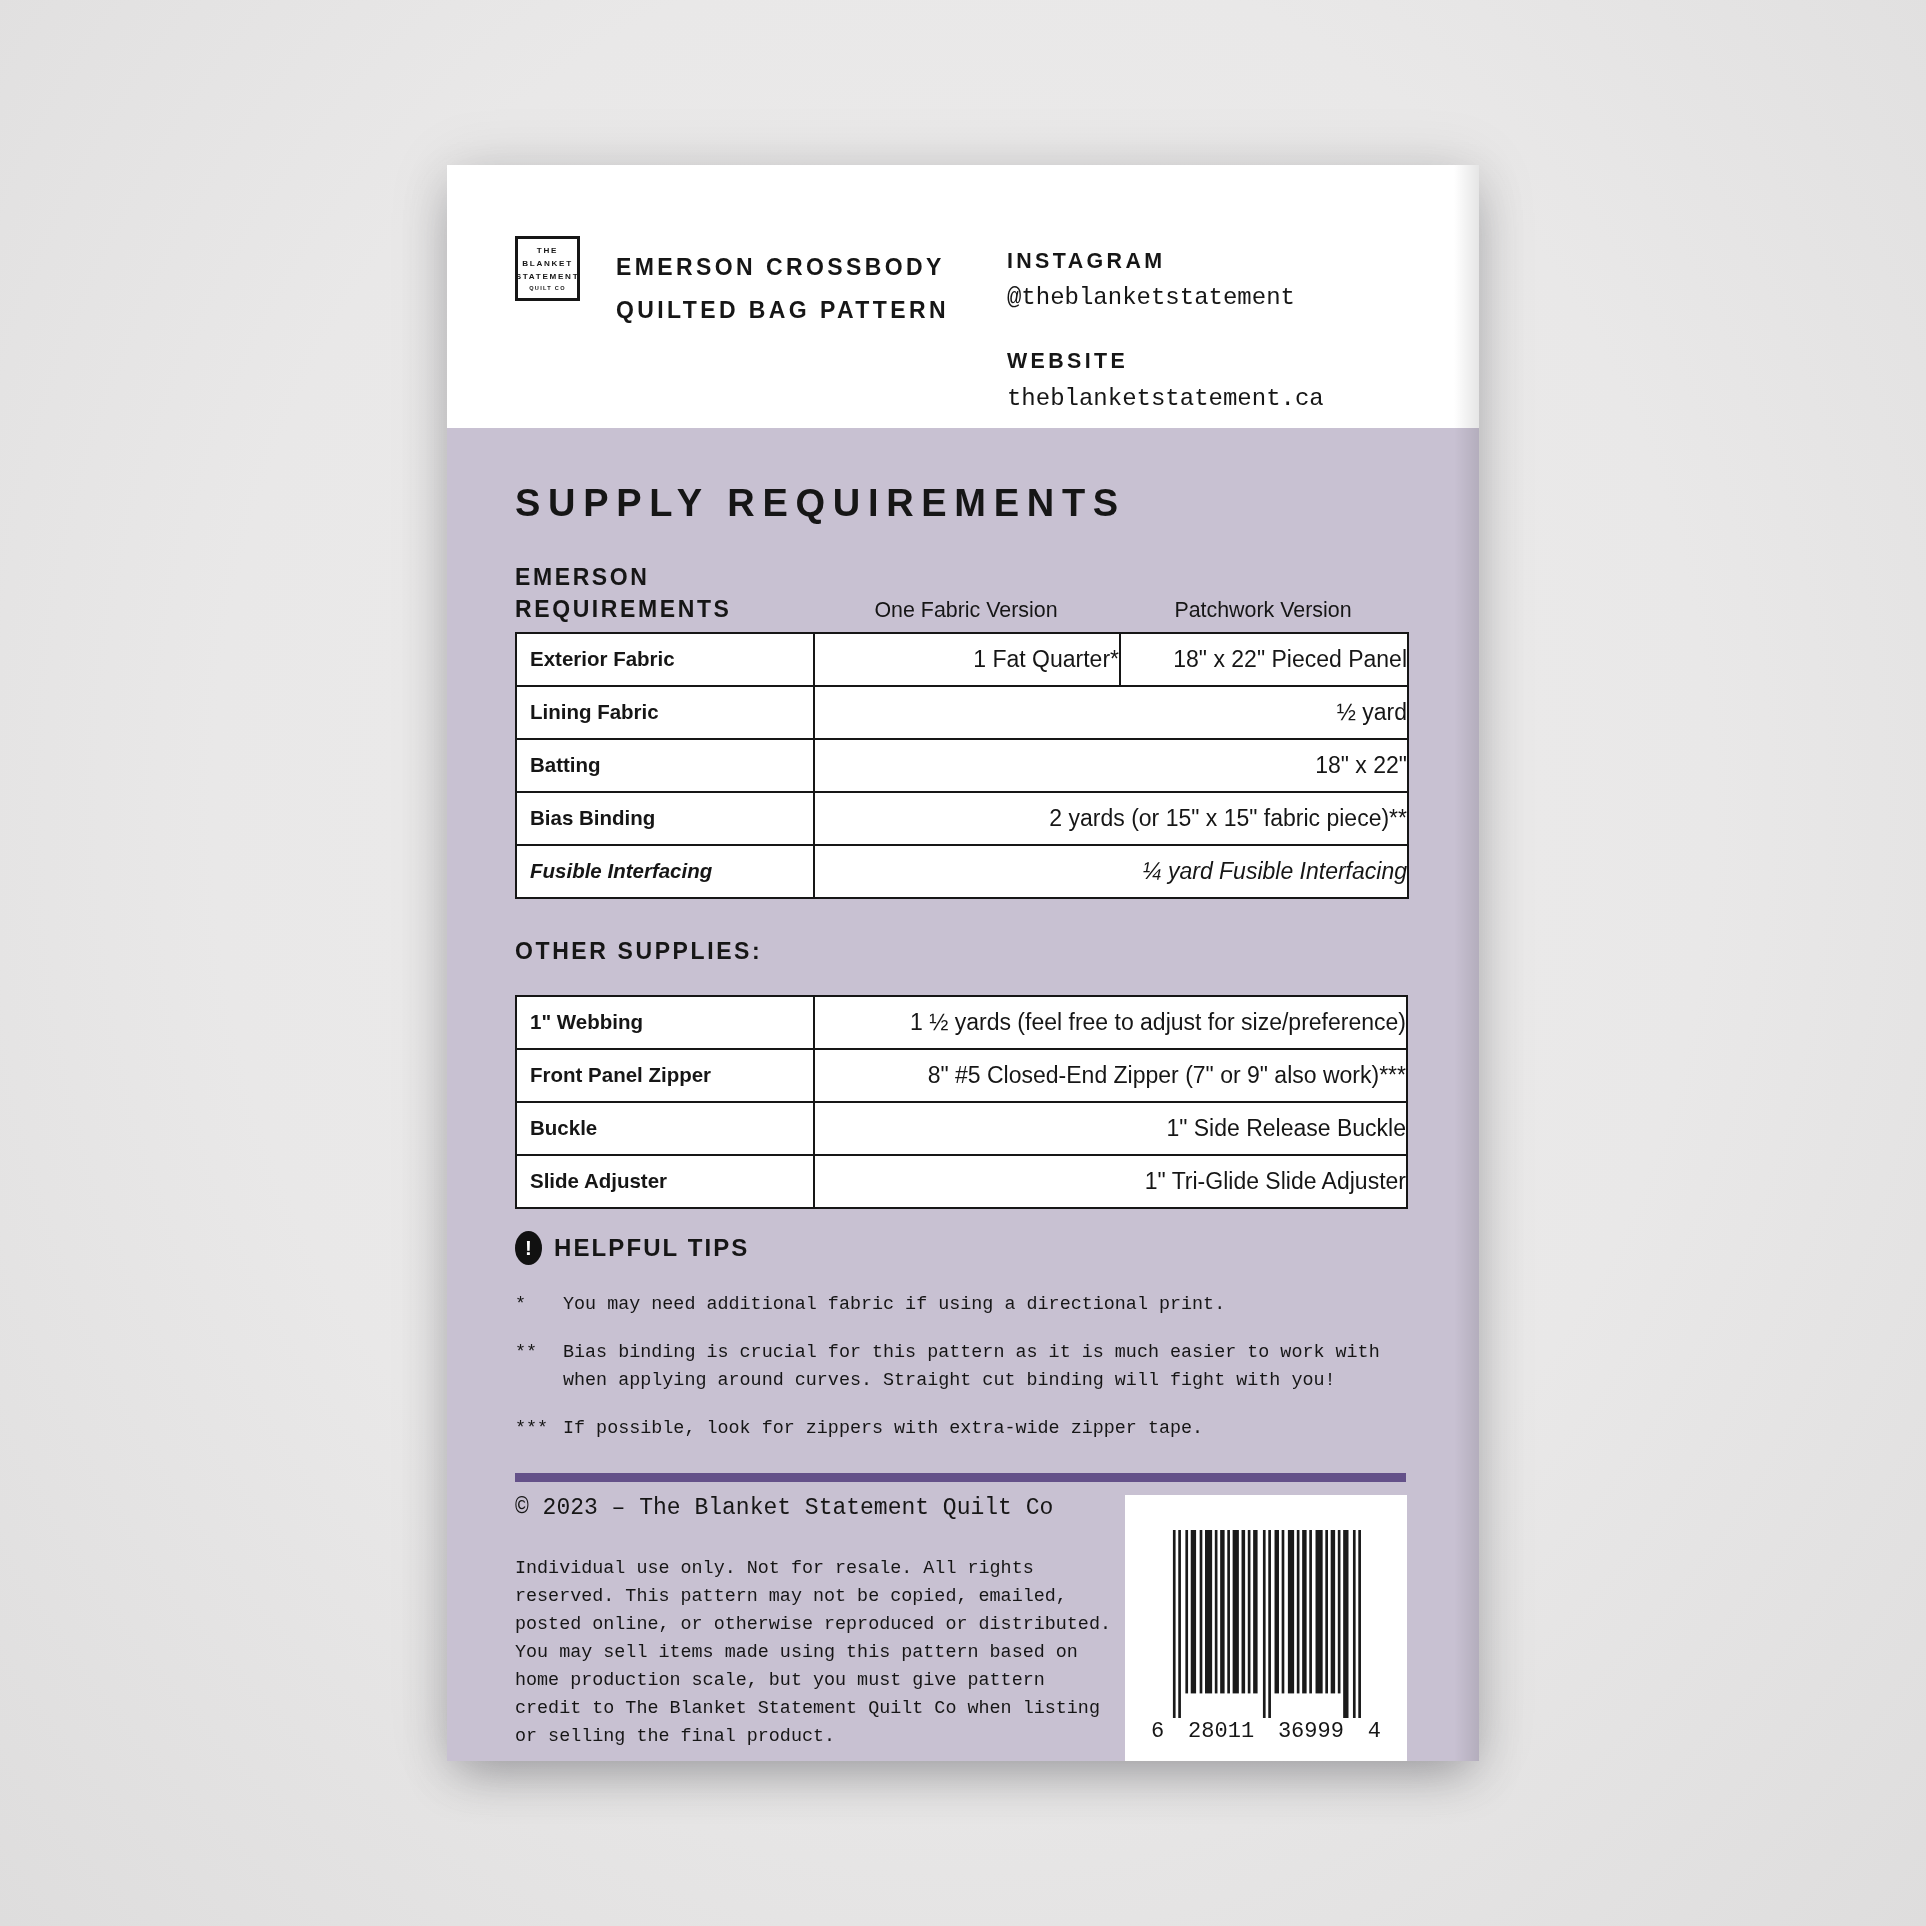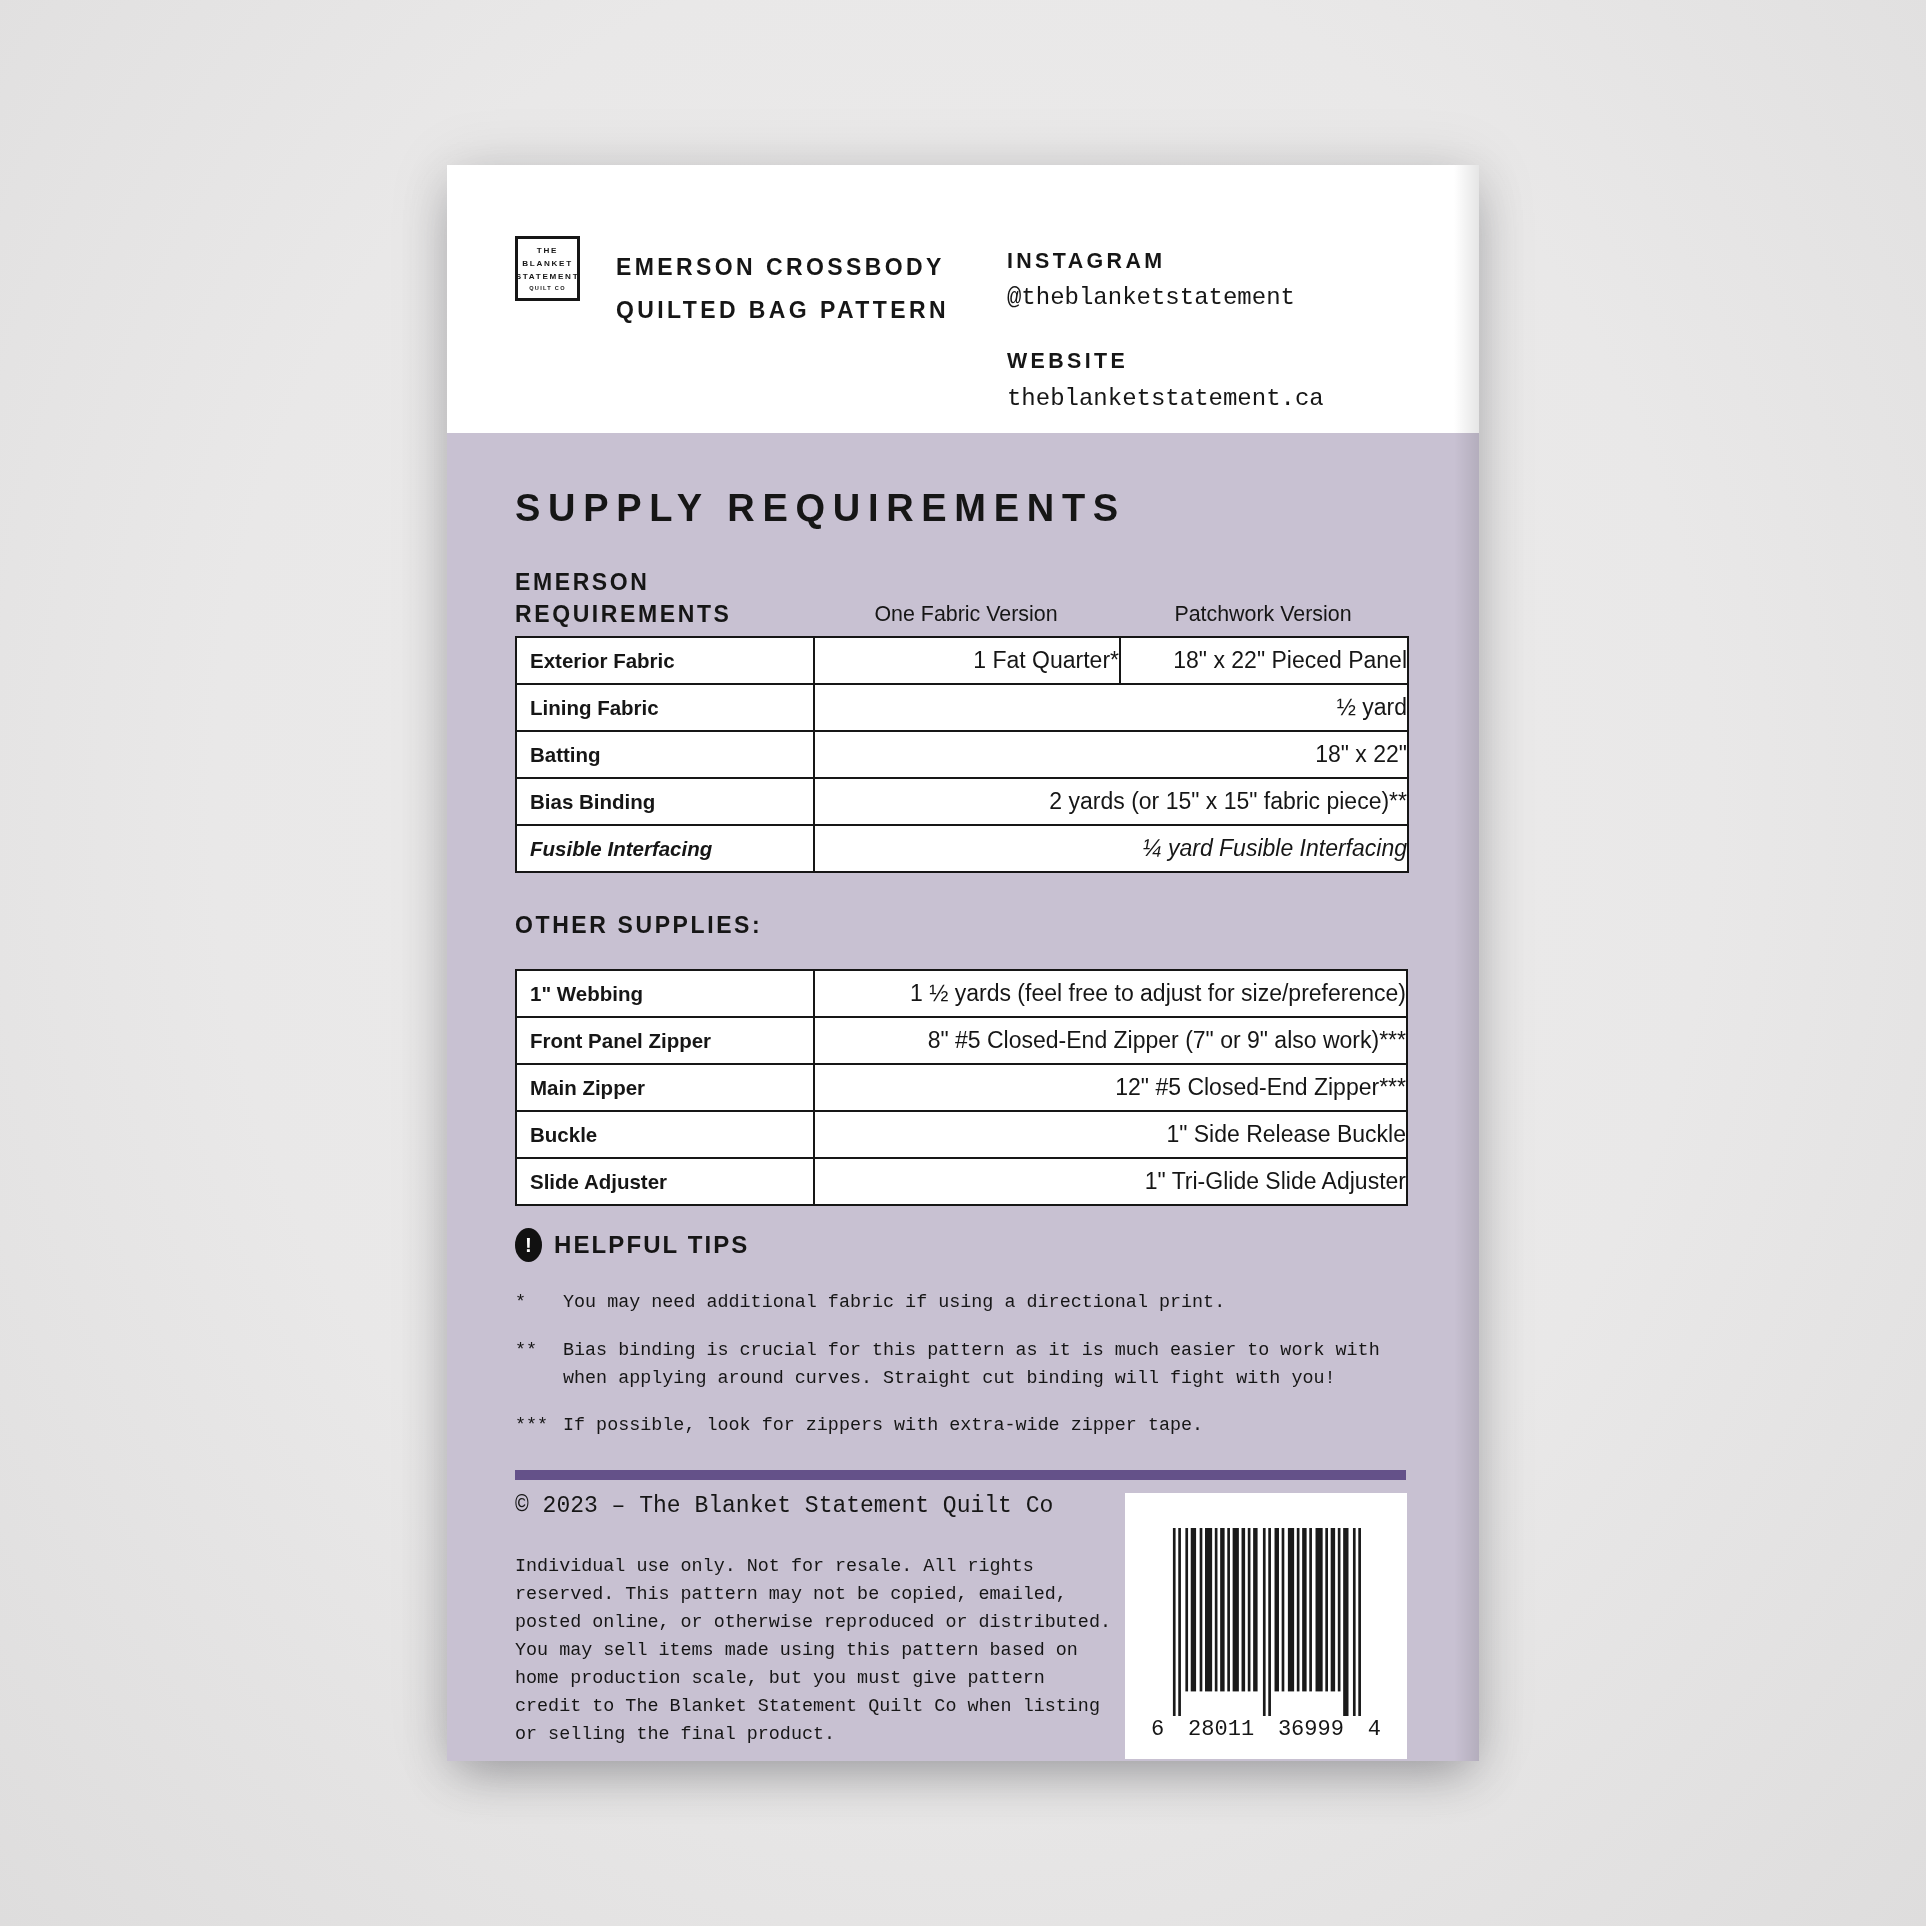--- a/index.html
+++ b/index.html
@@ -60,21 +60,21 @@
     line-height: 43px; white-space: nowrap;
   }
   .fabric-header-row {
     display: grid; grid-template-columns: 298px 306px 288px;
     align-items: end; margin-top: 36px; margin-bottom: 6.4px;
   }
   .fabric-req { font-size: 23px; font-weight: bold; letter-spacing: 2.6px; line-height: 32px; }
   .col-head { font-size: 21.4px; text-align: center; padding-bottom: 2.6px; }
   table { border-collapse: collapse; width: 891px; table-layout: fixed; background: #ffffff; }
   table, th, td { border: 2.1px solid #161616; }
-  th, td { height: 47px; vertical-align: middle; }
+  th, td { height: 53px; vertical-align: middle; }
   th.row-label { text-align: left; padding-left: 13px; font-size: 20.5px; font-weight: bold; white-space: nowrap; }
   th.row-label.italic { font-style: italic; }
   td.cell-value { text-align: right; font-size: 23px; margin-top: 25px; }
   td.cell-value.italic { font-style: italic; }
   .h2 { font-size: 23px; font-weight: bold; letter-spacing: 2.6px; margin-top: 39px; margin-bottom: 30px; }
   
   .tips-header { display: flex; align-items: center; margin-top: 22px; gap: 12px; }
   .tip-icon {
     width: 27px; height: 34px; background: #111111; border-radius: 50%;
     color: #ffffff; font-weight: bold; font-size: 20.5px;
@@ -184,24 +184,20 @@
           <col style="width:593px">
         </colgroup>
       <tbody>
           <tr>
         <th class="row-label">1" Webbing</th>
         <td class="cell-value">1 ½ yards (feel free to adjust for size/preference)</td>
       </tr>
       <tr>
         <th class="row-label">Front Panel Zipper</th>
         <td class="cell-value">8" #5 Closed-End Zipper (7" or 9" also work)***</td>
-      </tr>
-      <tr>
-        <th class="row-label">Main Zipper</th>
-        <td class="cell-value">12" #5 Closed-End Zipper***</td>
       </tr>
       <tr>
         <th class="row-label">Buckle</th>
         <td class="cell-value">1" Side Release Buckle</td>
       </tr>
       <tr>
         <th class="row-label">Slide Adjuster</th>
         <td class="cell-value">1" Tri-Glide Slide Adjuster</td>
       </tr>
     </tbody>

